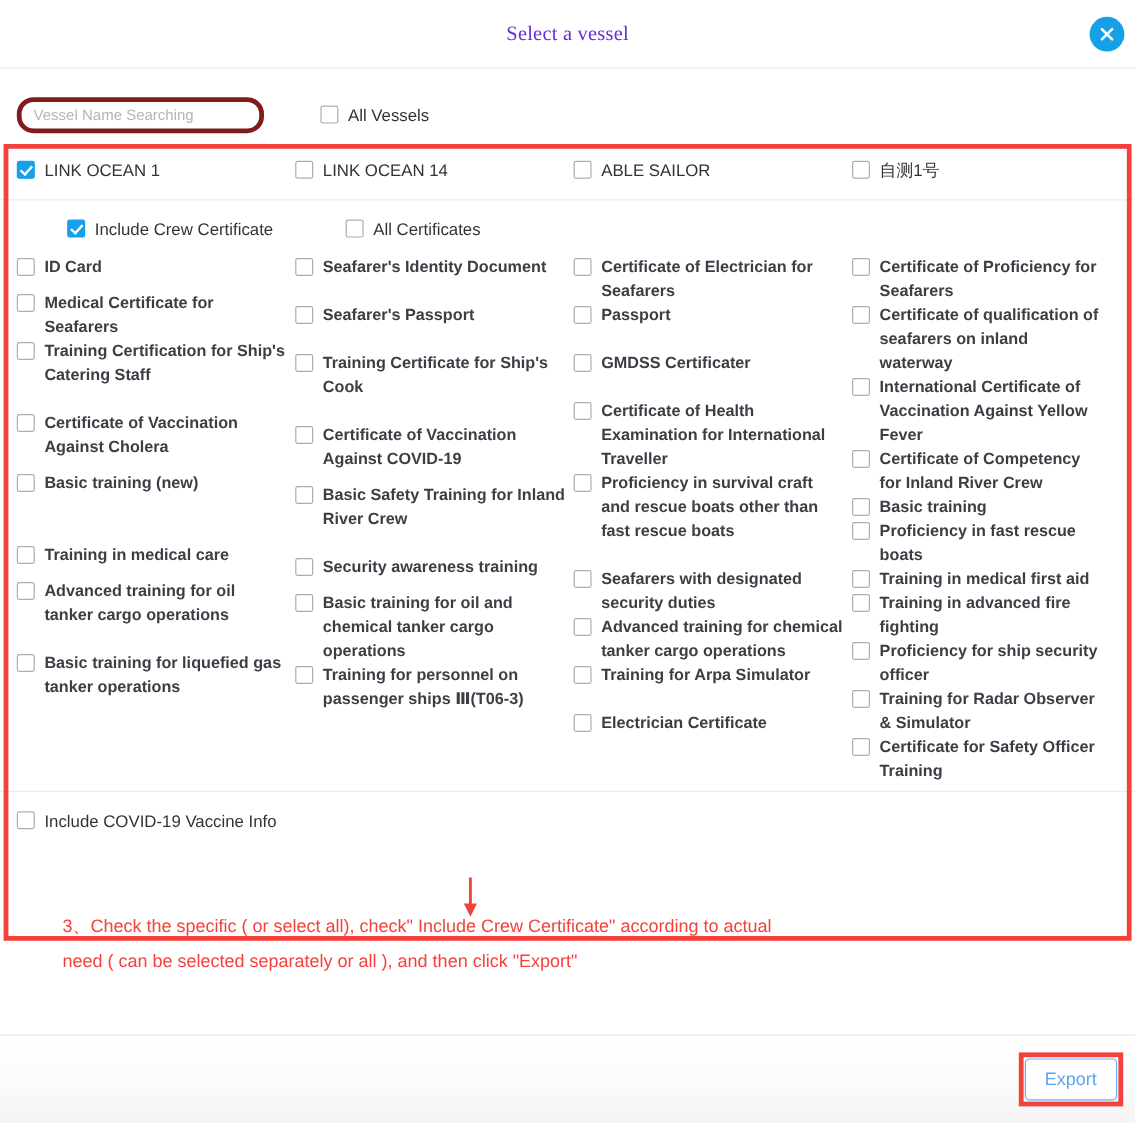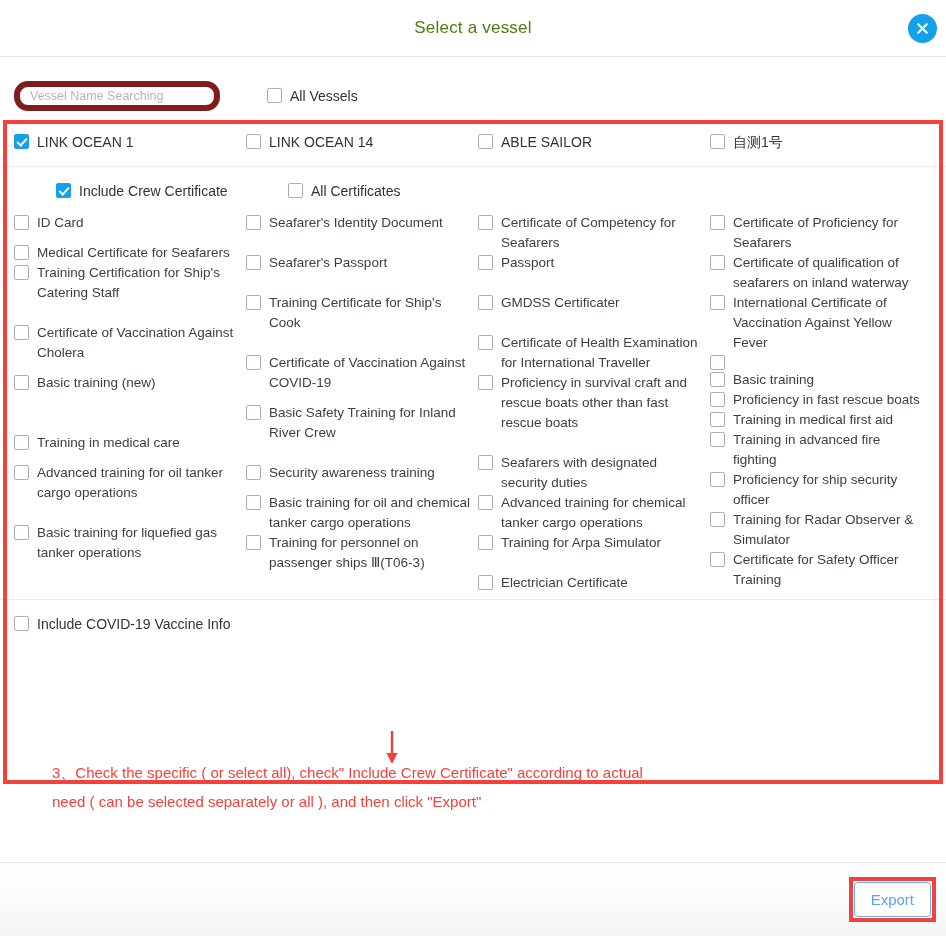--- a/index.html
+++ b/index.html
@@ -26,22 +26,23 @@
     position: relative;
     height: 57px;
     flex: 0 0 57px;
     border-bottom: 1px solid #e8e8e8;
     display: flex;
     align-items: center;
     justify-content: center;
   }
   .modal-title {
     font-size: 17px;
-    color: #4d7c0f;
+    color: #6d28d9;
     letter-spacing: .2px;
+    font-family: Liberation Serif, serif;
   }
   .close-btn {
     position: absolute;
     right: 9px;
     top: 14px;
     width: 29px;
     height: 29px;
     border-radius: 50%;
     background: #15a0e8;
     border: none;
@@ -78,21 +79,21 @@
     padding: 18px 14px 0 14px;
   }
   .search-row {
     display: flex;
     align-items: center;
     height: 42px;
   }
   .search-input {
     width: 206px;
     height: 30px;
-    border: 6px solid #7f1d1d;
+    border: 4px solid #7f1d1d;
     border-radius: 14px;
     padding: 0 10px;
     font-size: 12.5px;
     color: #333;
     font-family: "Liberation Sans", sans-serif;
     outline: none;
   }
   .search-input::placeholder { color: #b5b5b5; }
 
   .allvessels-wrap {
@@ -156,20 +157,21 @@
   .cert-top-row {
     display: grid;
     grid-template-columns: 232px 232px 232px 216px;
     margin-bottom: 12px;
     padding-left: 42px;
   }
   .cert-columns {
     display: grid;
     grid-template-columns: 232px 232px 232px 216px;
     align-items: start;
+    font-weight: bold;
   }
   .cert-col {
     display: flex;
     flex-direction: column;
   }
   .cert-col .cb { margin-bottom: 0; }
   .cert-col .cb .lbl { padding-right: 6px; }
 
   
   .covid-section {
@@ -368,21 +370,21 @@
               <span class="lbl">Basic training for oil and chemical tanker cargo operations</span>
             </label>
             <label class="cb">
               <span class="box"></span>
               <span class="lbl">Training for personnel on passenger ships Ⅲ(T06-3)</span>
             </label>
           </div>
           <div class="cert-col">
             <label class="cb">
               <span class="box"></span>
-              <span class="lbl">Certificate of Competency for Seafarers</span>
+              <span class="lbl">Certificate of Electrician for Seafarers</span>
             </label>
             <label class="cb">
               <span class="box"></span>
               <span class="lbl">Passport</span>
             </label>
             <div style="height: 20px;"></div>
             <label class="cb">
               <span class="box"></span>
               <span class="lbl">GMDSS Certificater</span>
             </label>
@@ -422,20 +424,21 @@
             <label class="cb">
               <span class="box"></span>
               <span class="lbl">Certificate of qualification of seafarers on inland waterway</span>
             </label>
             <label class="cb">
               <span class="box"></span>
               <span class="lbl">International Certificate of Vaccination Against Yellow Fever</span>
             </label>
             <label class="cb">
               <span class="box"></span>
+              <span class="lbl">Certificate of Competency for Inland River Crew</span>
             </label>
             <label class="cb">
               <span class="box"></span>
               <span class="lbl">Basic training</span>
             </label>
             <label class="cb">
               <span class="box"></span>
               <span class="lbl">Proficiency in fast rescue boats</span>
             </label>
             <label class="cb">

